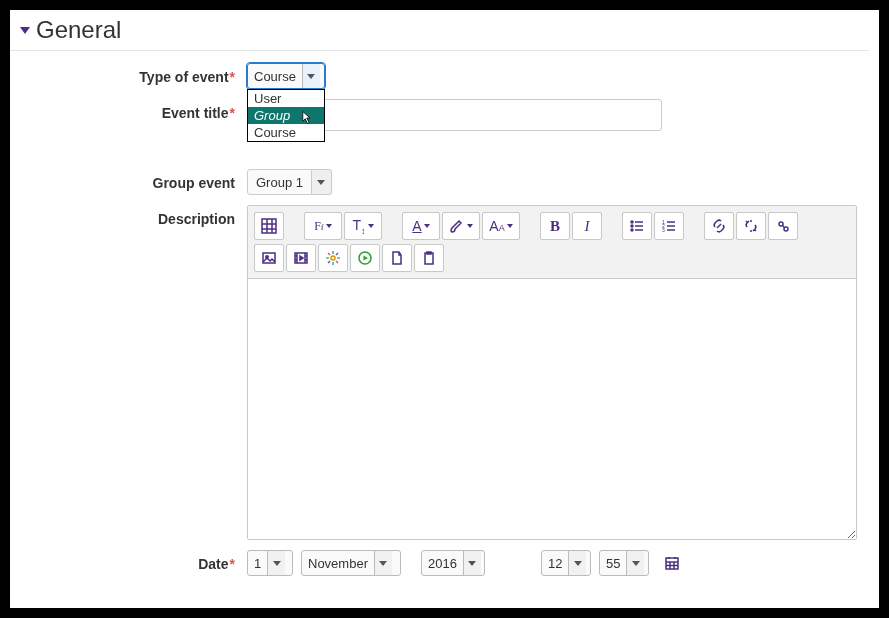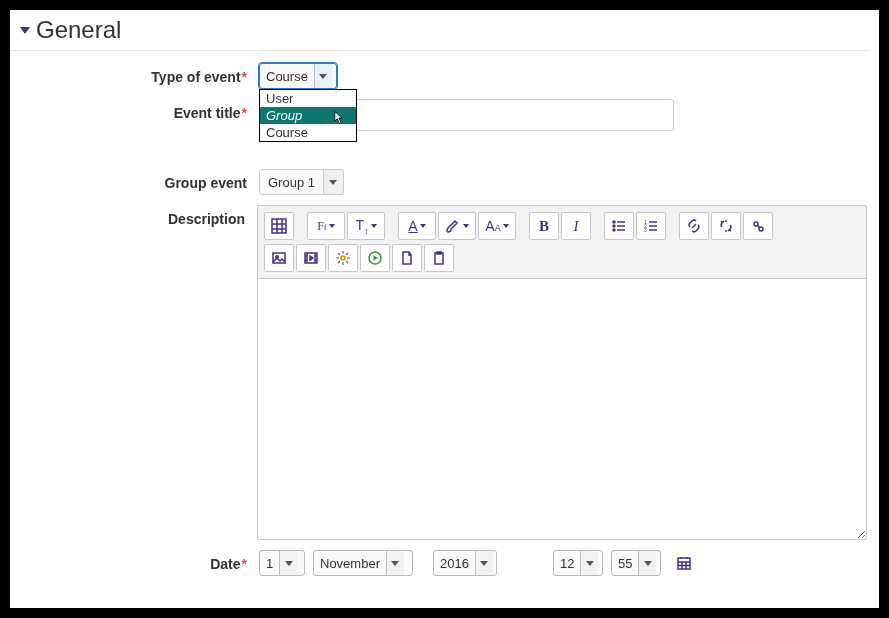--- a/index.html
+++ b/index.html
@@ -37,21 +37,21 @@
     border-left: 5px solid transparent;
     border-right: 5px solid transparent;
     border-top: 7px solid #4b2e83;
     margin-right: 6px;
   }
   .section-title {
     font-size: 24px;
     color: #333;
   }
   .form {
-    padding: 0 12px 12px 24px;
+    padding: 0 12px 12px 12px;
   }
   .row {
     display: flex;
     align-items: flex-start;
     margin: 10px 0;
     position: relative;
   }
   .label {
     width: 225px;
     text-align: right;
@@ -89,21 +89,21 @@
   .chev {
     width: 0; height: 0;
     border-left: 4px solid transparent;
     border-right: 4px solid transparent;
     border-top: 5px solid #555;
   }
   .dropdown-list {
     position: absolute;
     top: 26px;
     left: 0;
-    width: 98px;
+    width: 78px;
     border: 1px solid #000;
     background: #fff;
     z-index: 20;
     font-size: 13px;
   }
   .dropdown-list .opt {
     padding: 1px 6px;
     cursor: default;
   }
   .dropdown-list .opt.highlight {
@@ -158,21 +158,21 @@
     width: 610px;
     border: 1px solid #c8c8c8;
     border-radius: 2px;
     background: #fff;
   }
   .toolbar {
     background: #f2f2f2;
     border-bottom: 1px solid #c8c8c8;
     padding: 6px;
   }
-  .tb-row { display: flex; flex-wrap: wrap; gap: 13px; margin-bottom: 4px; text-align: center;}
+  .tb-row { display: flex; flex-wrap: wrap; gap: 20px; margin-bottom: 4px; text-align: center;}
   .tb-row:last-child { margin-bottom: 0; }
   .tb-group {
     display: inline-flex;
     gap: 2px;
   }
   .tb-btn {
     width: 30px;
     height: 28px;
     border: 1px solid #c8c8c8;
     background: #fff;

